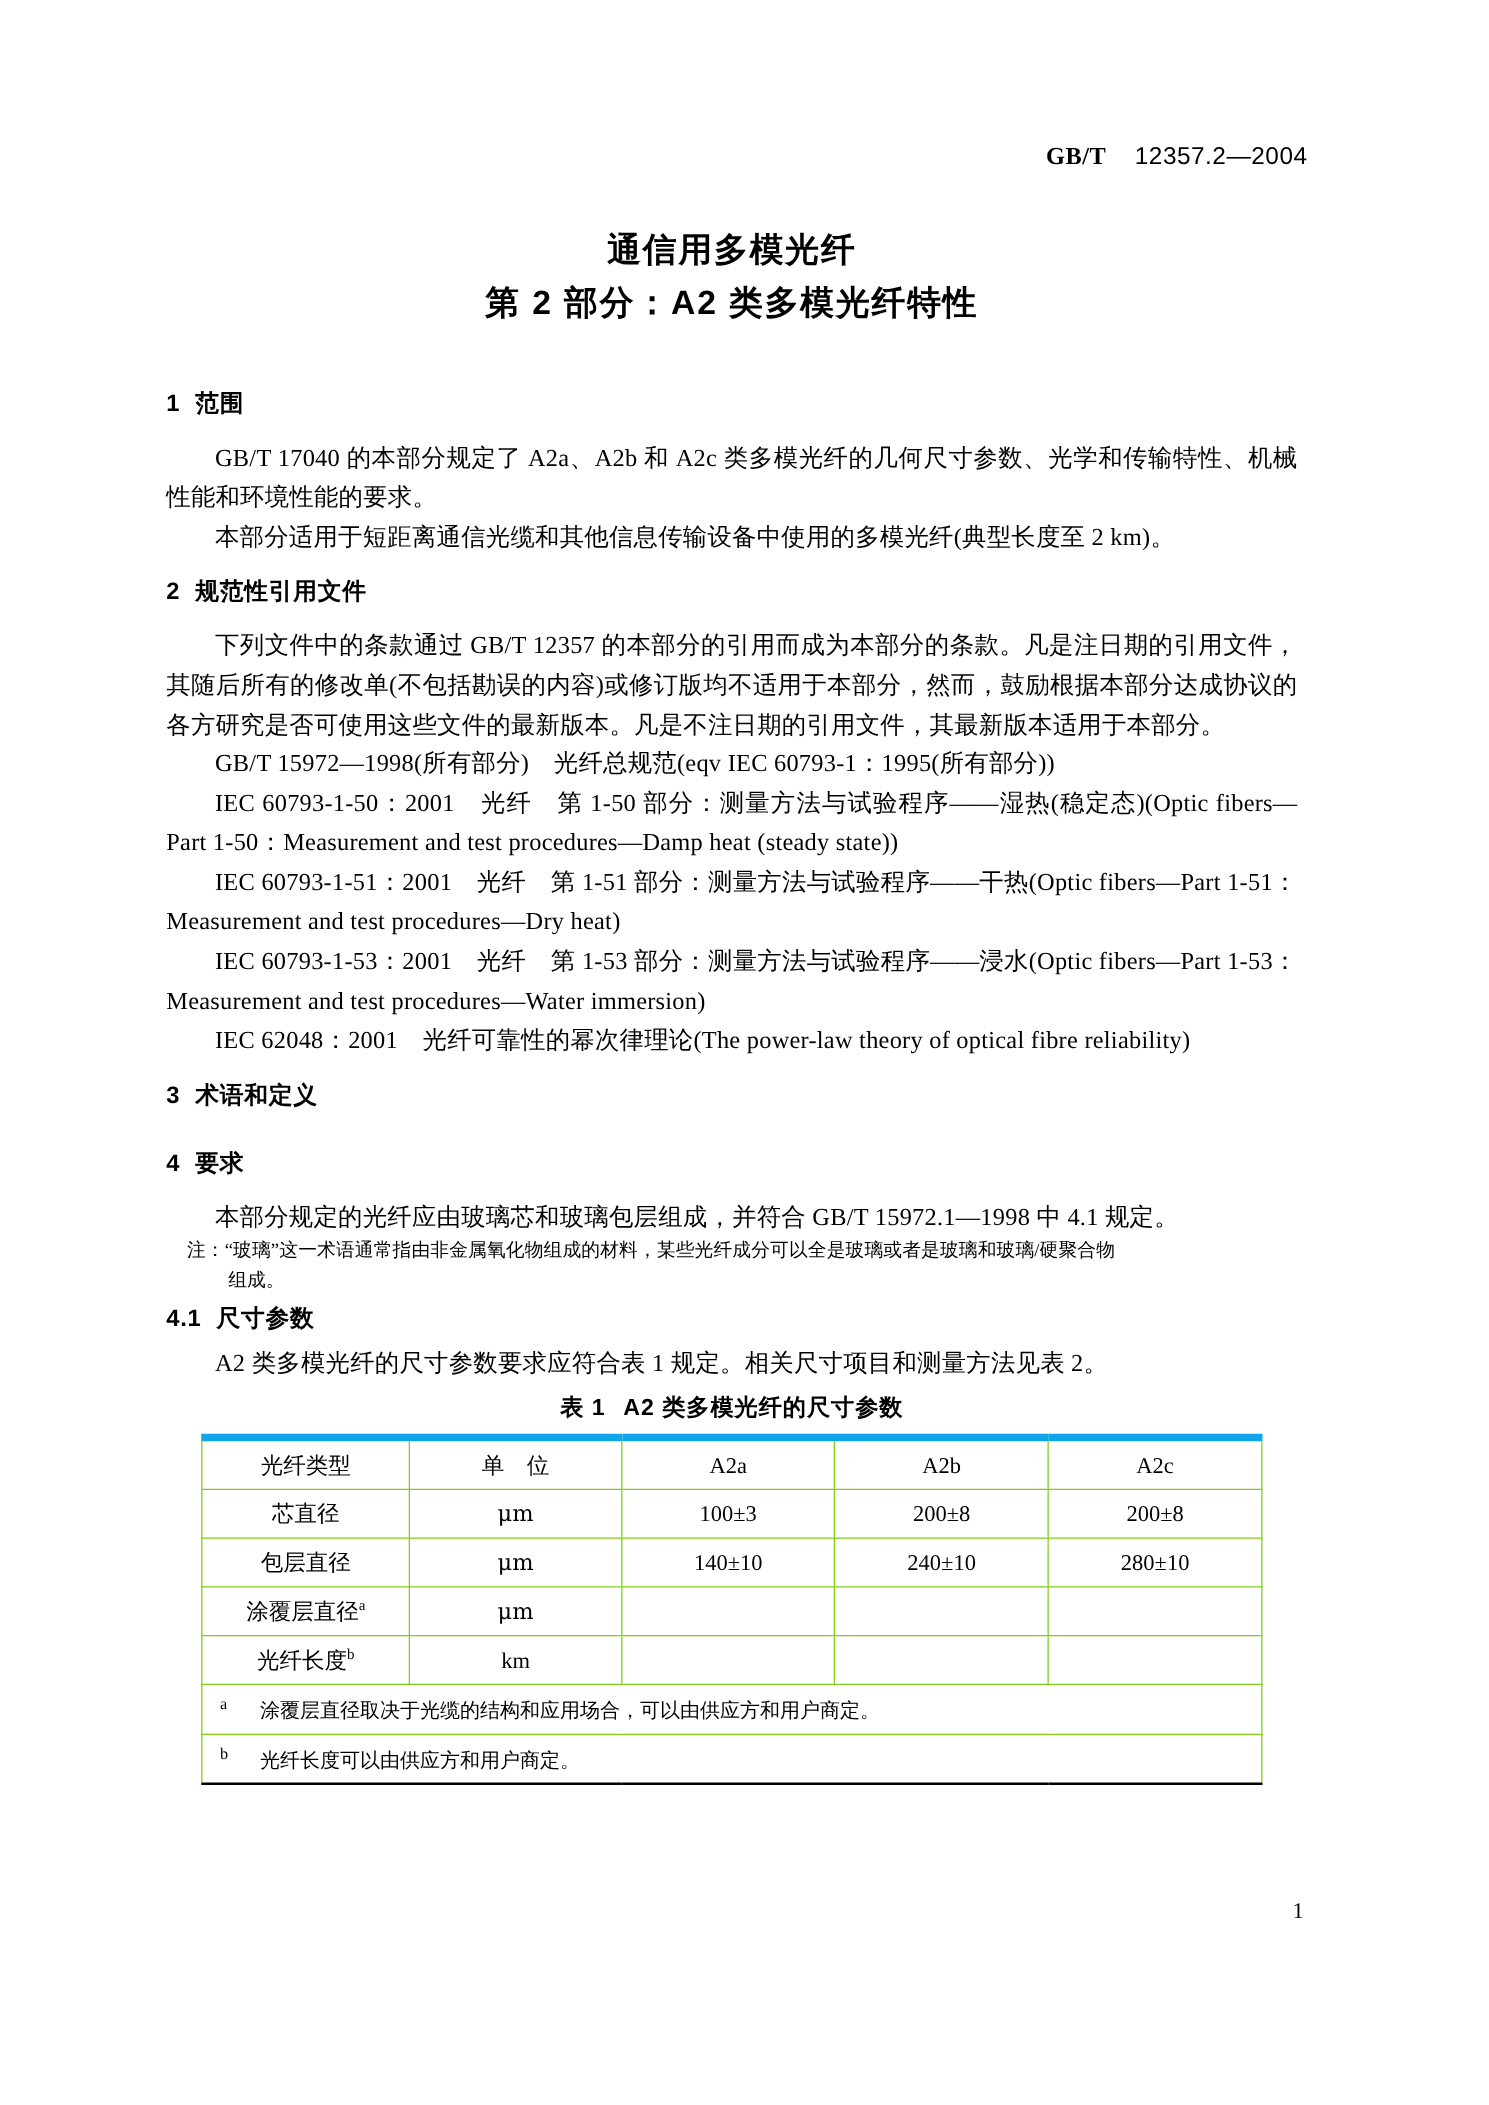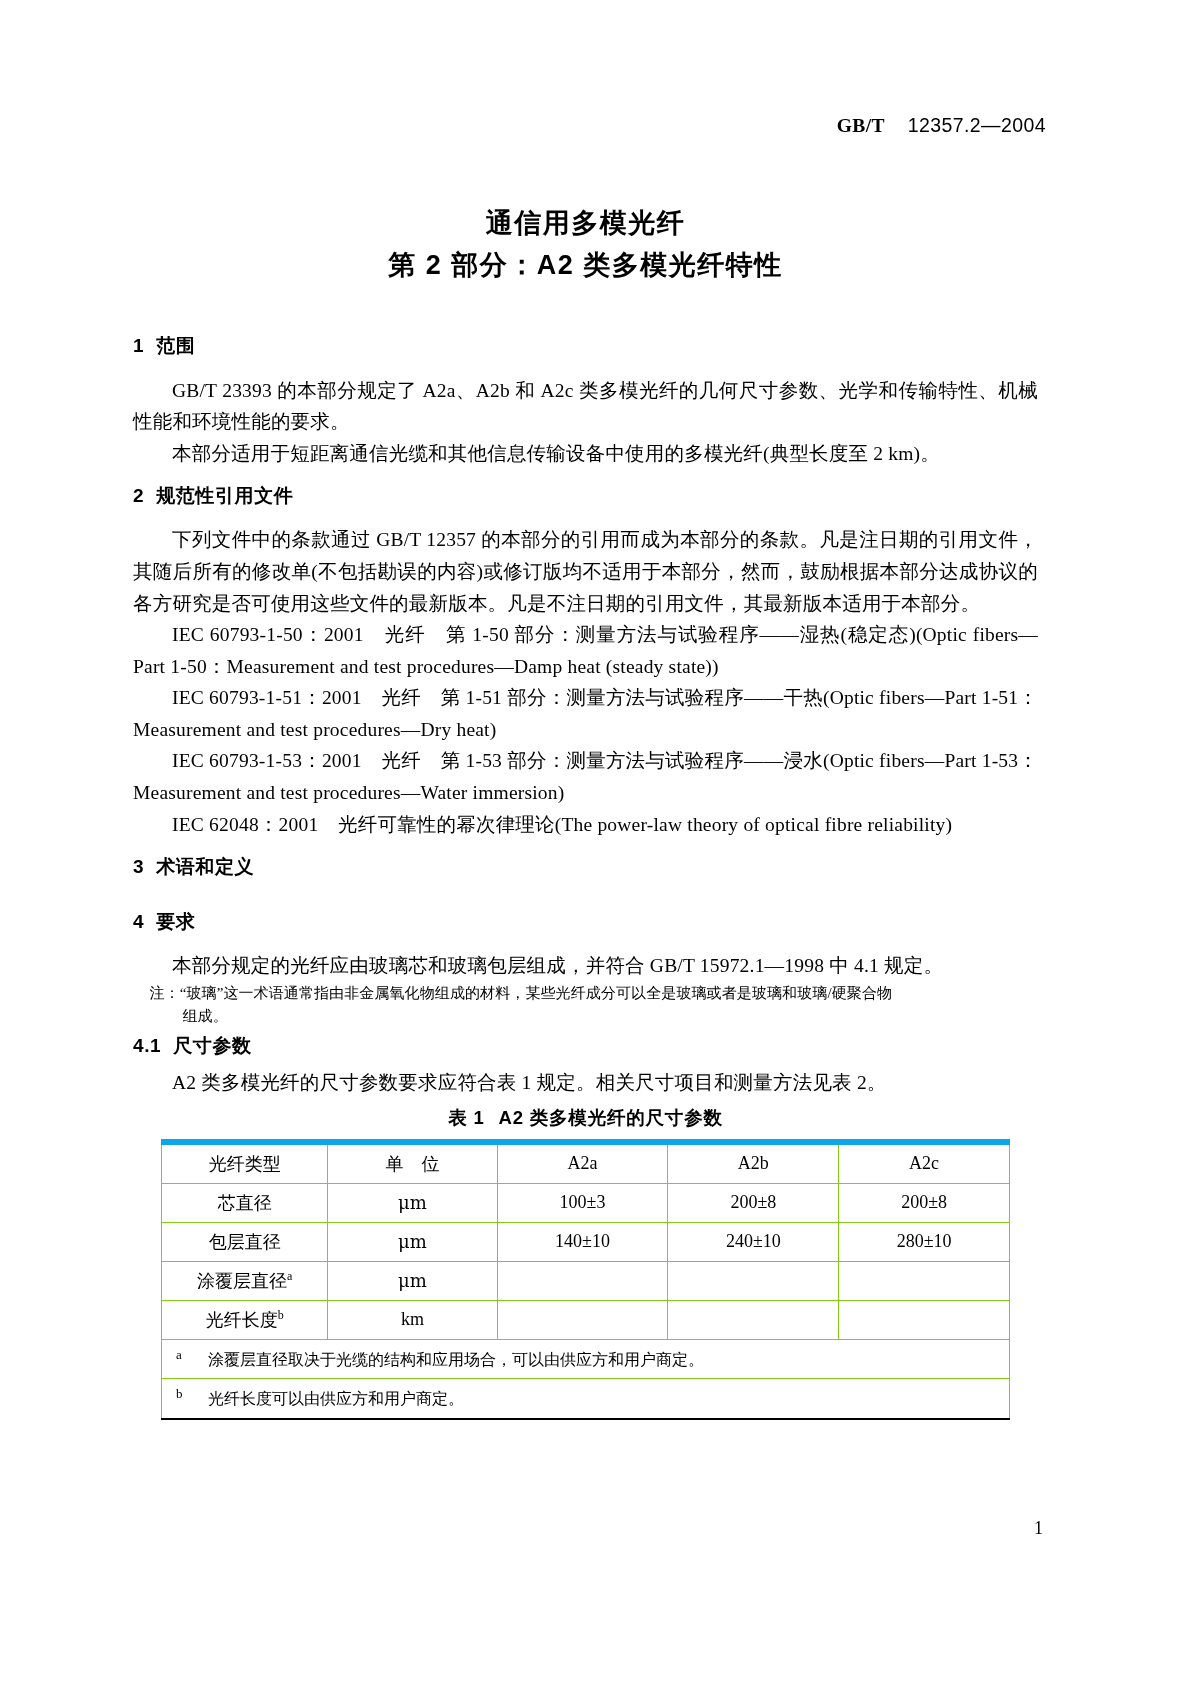--- a/index.html
+++ b/index.html
@@ -27,21 +27,21 @@
     letter-spacing:0.4px;
     white-space:nowrap;
   }
   .runhead .gb { font-weight:bold; font-family:"Liberation Serif", serif; }
   .runhead .num { font-family:"Liberation Sans", sans-serif; font-weight:normal;}
 
   
   .content {
     position:absolute;
     left:133px;
-    top:203px;
+    top:180px;
     width:905px;
   }
 
   h1.doc-title {
     font-family:"Liberation Sans", sans-serif;
     font-weight:bold;
     font-size:27px;
     text-align:center;
     margin:0;
     line-height:1.55;
@@ -140,29 +140,30 @@
     <h1 class="doc-title">
       <span>通信用多模光纤</span>
       <span class="l2">第 2 部分：A2 类多模光纤特性</span>
     </h1>
 
     <div style="height:46px"></div>
     <div class="sec-head">
       <span class="n">1</span><span>范围</span>
     </div>
     <div style="height:16px"></div>
-    <p class="para indent">GB/T 23393 的本部分规定了 A2a、A2b 和 A2c 类多模光纤的几何尺寸参数、光学和传输特性、机械性能和环境性能的要求。</p>
+    <p class="para indent">GB/T 17040 的本部分规定了 A2a、A2b 和 A2c 类多模光纤的几何尺寸参数、光学和传输特性、机械性能和环境性能的要求。</p>
     <p class="para indent">本部分适用于短距离通信光缆和其他信息传输设备中使用的多模光纤(典型长度至 2 km)。</p>
 
     <div style="height:14px"></div>
     <div class="sec-head">
       <span class="n">2</span><span>规范性引用文件</span>
     </div>
     <div style="height:15px"></div>
     <p class="para indent">下列文件中的条款通过 GB/T 12357 的本部分的引用而成为本部分的条款。凡是注日期的引用文件，其随后所有的修改单(不包括勘误的内容)或修订版均不适用于本部分，然而，鼓励根据本部分达成协议的各方研究是否可使用这些文件的最新版本。凡是不注日期的引用文件，其最新版本适用于本部分。</p>
+    <p class="para indent">GB/T 15972—1998(所有部分)　光纤总规范(eqv IEC 60793-1：1995(所有部分))</p>
     <p class="para indent">IEC 60793-1-50：2001　光纤　第 1-50 部分：测量方法与试验程序——湿热(稳定态)(Optic fibers—Part 1-50：Measurement and test procedures—Damp heat (steady state))</p>
     <p class="para indent">IEC 60793-1-51：2001　光纤　第 1-51 部分：测量方法与试验程序——干热(Optic fibers—Part 1-51：Measurement and test procedures—Dry heat)</p>
     <p class="para indent">IEC 60793-1-53：2001　光纤　第 1-53 部分：测量方法与试验程序——浸水(Optic fibers—Part 1-53：Measurement and test procedures—Water immersion)</p>
     <p class="para indent">IEC 62048：2001　光纤可靠性的幂次律理论(The power-law theory of optical fibre reliability)</p>
 
     <div style="height:14px"></div>
     <div class="sec-head">
       <span class="n">3</span><span>术语和定义</span>
     </div>
     <div style="height:15px"></div>

